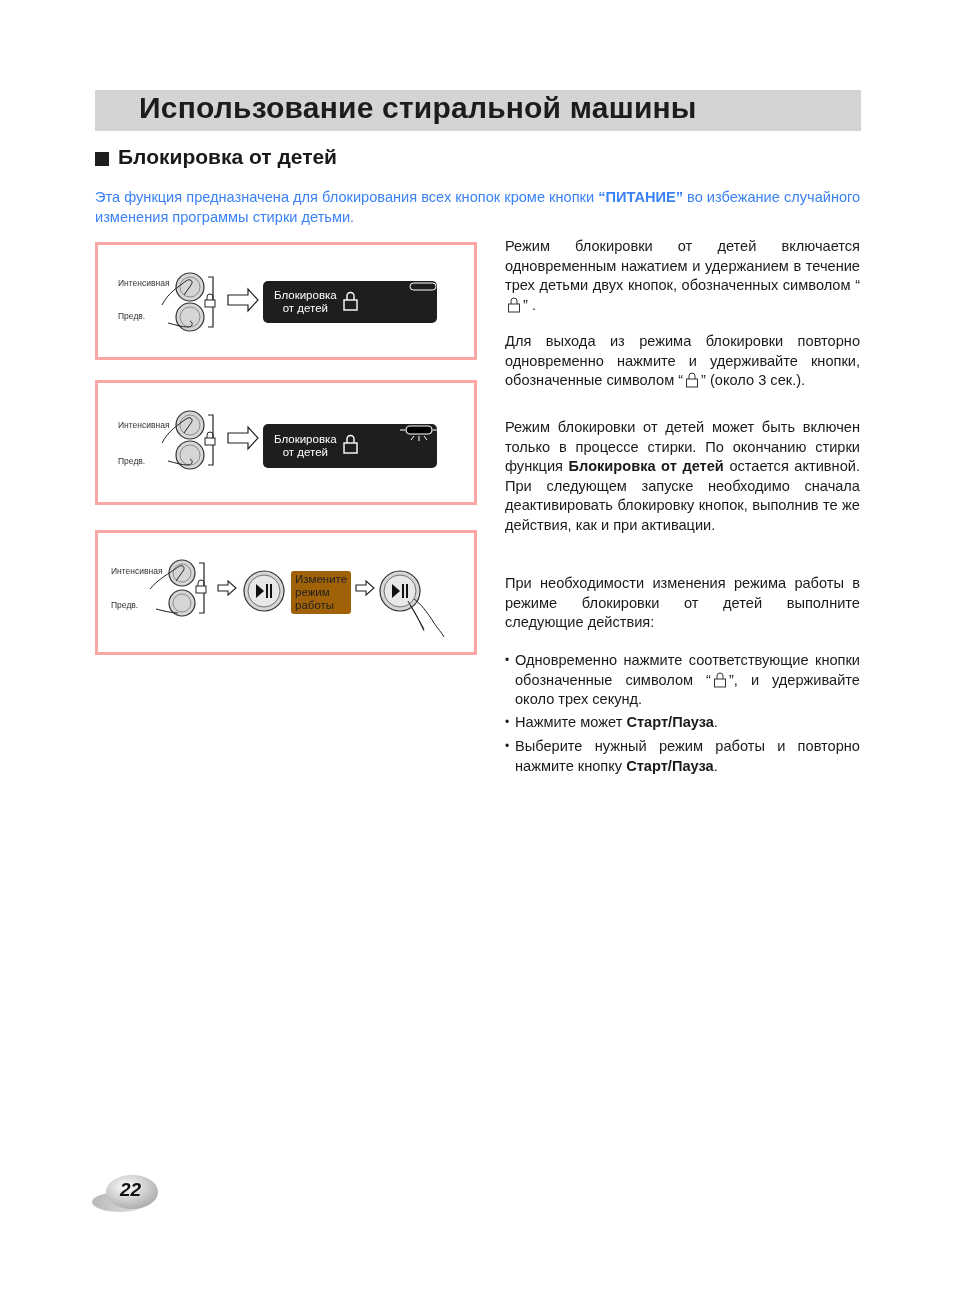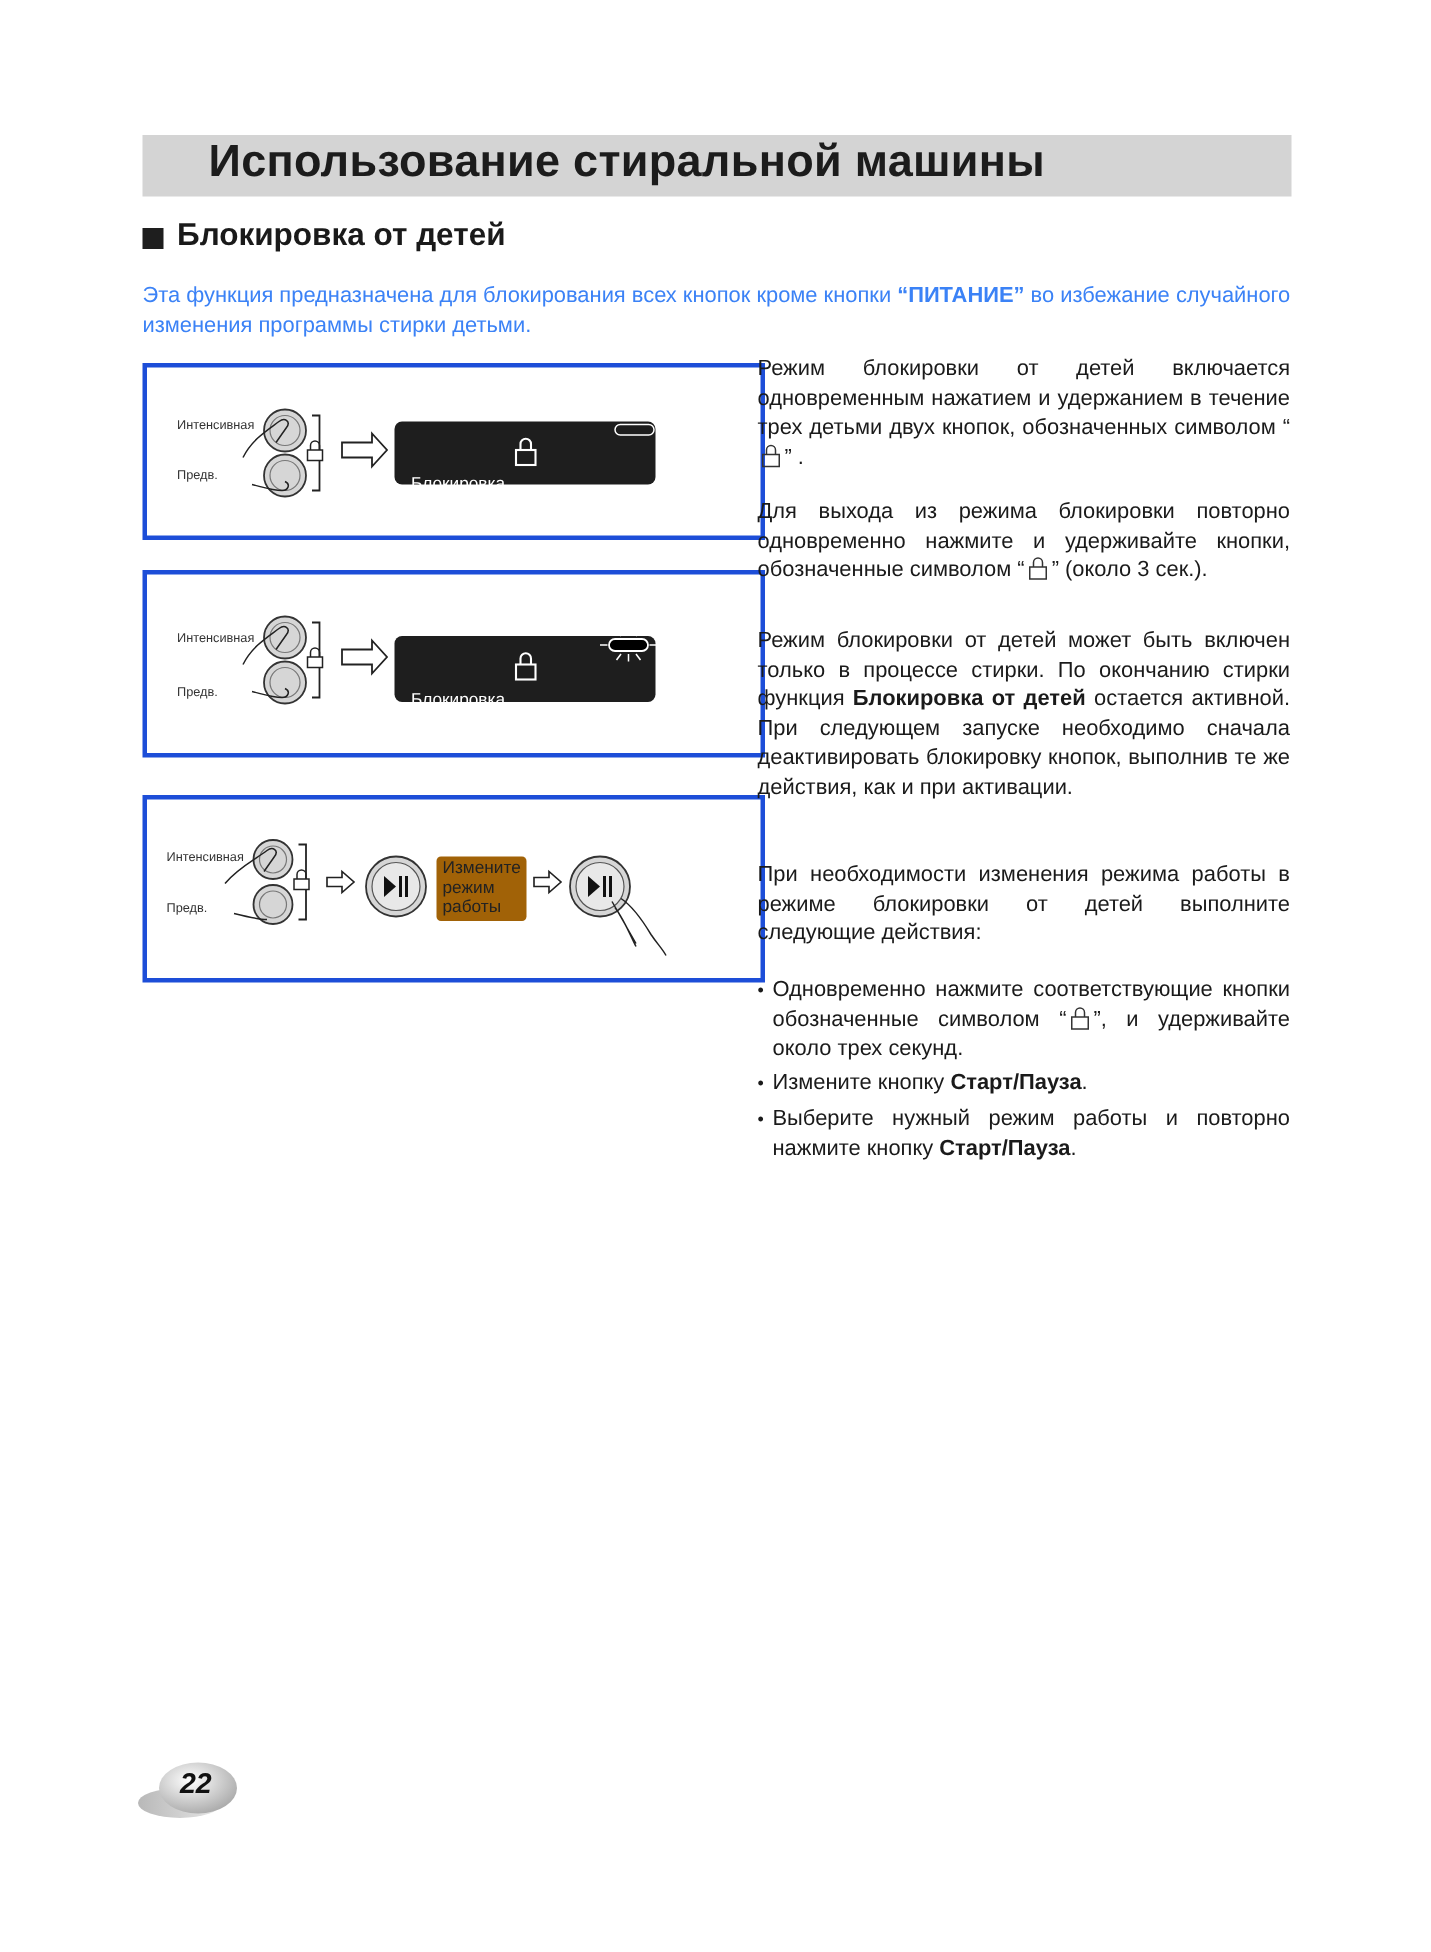--- a/index.html
+++ b/index.html
@@ -9,27 +9,27 @@
     .title-bar { position: absolute; left: 95px; top: 90px; width: 766px; height: 41px; background: #d4d4d4; }
     .title-bar h1 { position: absolute; left: 14px; top: 1px; font-family: "Liberation Sans", sans-serif; font-weight: bold; font-size: 30px; color: #1c1c1c; letter-spacing: 0.2px; margin-left: 30px; }
 
     .section-head { position: absolute; left: 95px; top: 145px; display: flex; align-items: center; }
     .section-head .sq { width: 14px; height: 14px; background: #1e1e1e; margin-right: 9px; margin-top: 3px; }
     .section-head h2 { font-size: 21px; font-weight: bold; color: #1a1a1a; }
 
     .intro { position: absolute; left: 95px; top: 187px; width: 770px; font-size: 14.6px; line-height: 20px; color: #3b82f6; }
     .intro b { font-weight: bold; }
 
-    .fig { position: absolute; left: 95px; width: 415px; border: 3px solid #1d4ed8; background: #fff; }
+    .fig { position: absolute; left: 95px; width: 382px; border: 3px solid #fca5a5; background: #fff; }
     .fig1 { top: 242px; height: 118px; }
     .fig2 { top: 380px; height: 125px; }
     .fig3 { top: 530px; height: 125px; }
     .fig svg { position: absolute; left: 0; top: 0; }
     .lbl { position: absolute; font-size: 8.5px; color: #333; }
-    .disp-text { position: absolute; color: #fff; font-size: 11.5px; line-height: 13px; text-align: center; margin-top: 28px; }
+    .disp-text { position: absolute; color: #fff; font-size: 11.5px; line-height: 13px; text-align: center; }
     .change-box { position: absolute; background: #a16207; border-radius: 3px; font-size: 11.5px; line-height: 13px; color: #222; padding: 2px 4px; }
 
     .col { position: absolute; left: 505px; width: 355px; font-size: 14.6px; line-height: 19.6px; color: #1a1a1a; text-align: justify; }
     .col b { font-weight: bold; }
     .p1 { top: 237px; }
     .p2 { top: 332px; }
     .p3 { top: 418px; }
     .p4 { top: 574px; }
     .bul { position: absolute; left: 505px; width: 355px; font-size: 14.6px; line-height: 19.6px; text-align: justify; padding-left: 10px; }
     .bul::before { content: "•"; position: absolute; left: 0; top: 0; font-size: 12px; }
@@ -174,21 +174,21 @@
 
 <p class="col p3"><span>Режим блокировки от детей может быть включен только в процессе стирки. По окончанию стирки функция </span><b>Блокировка от детей</b><span> остается активной. При следующем запуске необходимо сначала деактивировать блокировку кнопок, выполнив те же действия, как и при активации.</span></p>
 
 <p class="col p4">При необходимости изменения режима работы в режиме блокировки от детей выполните следующие действия:</p>
 
 <p class="bul b1"><span>Одновременно нажмите соответствующие кнопки обозначенные символом “</span><svg class="lockglyph" viewBox="0 0 14 16">
       <rect x="1.5" y="7" width="11" height="8" fill="none" stroke="#333" stroke-width="1"></rect>
       <path d="M4 7 v-3 a3 3 0 0 1 6 0 v3" fill="none" stroke="#333" stroke-width="1"></path>
     </svg><span>”, и удерживайте около трех секунд.</span></p>
 
-<p class="bul b2"><span>Измените кнопку </span><b>Старт/Пауза</b><span>.</span></p>
+<p class="bul b2"><span>Нажмите может </span><b>Старт/Пауза</b><span>.</span></p>
 
 <p class="bul b3"><span>Выберите нужный режим работы и повторно нажмите кнопку </span><b>Старт/Пауза</b><span>.</span></p>
 
 <div class="page-num">
   <svg width="70" height="42">
     <defs>
       <radialGradient id="g1" cx="40%" cy="35%" r="70%">
         <stop offset="0%" stop-color="#ffffff"></stop>
         <stop offset="100%" stop-color="#a8a8a8"></stop>
       </radialGradient>

